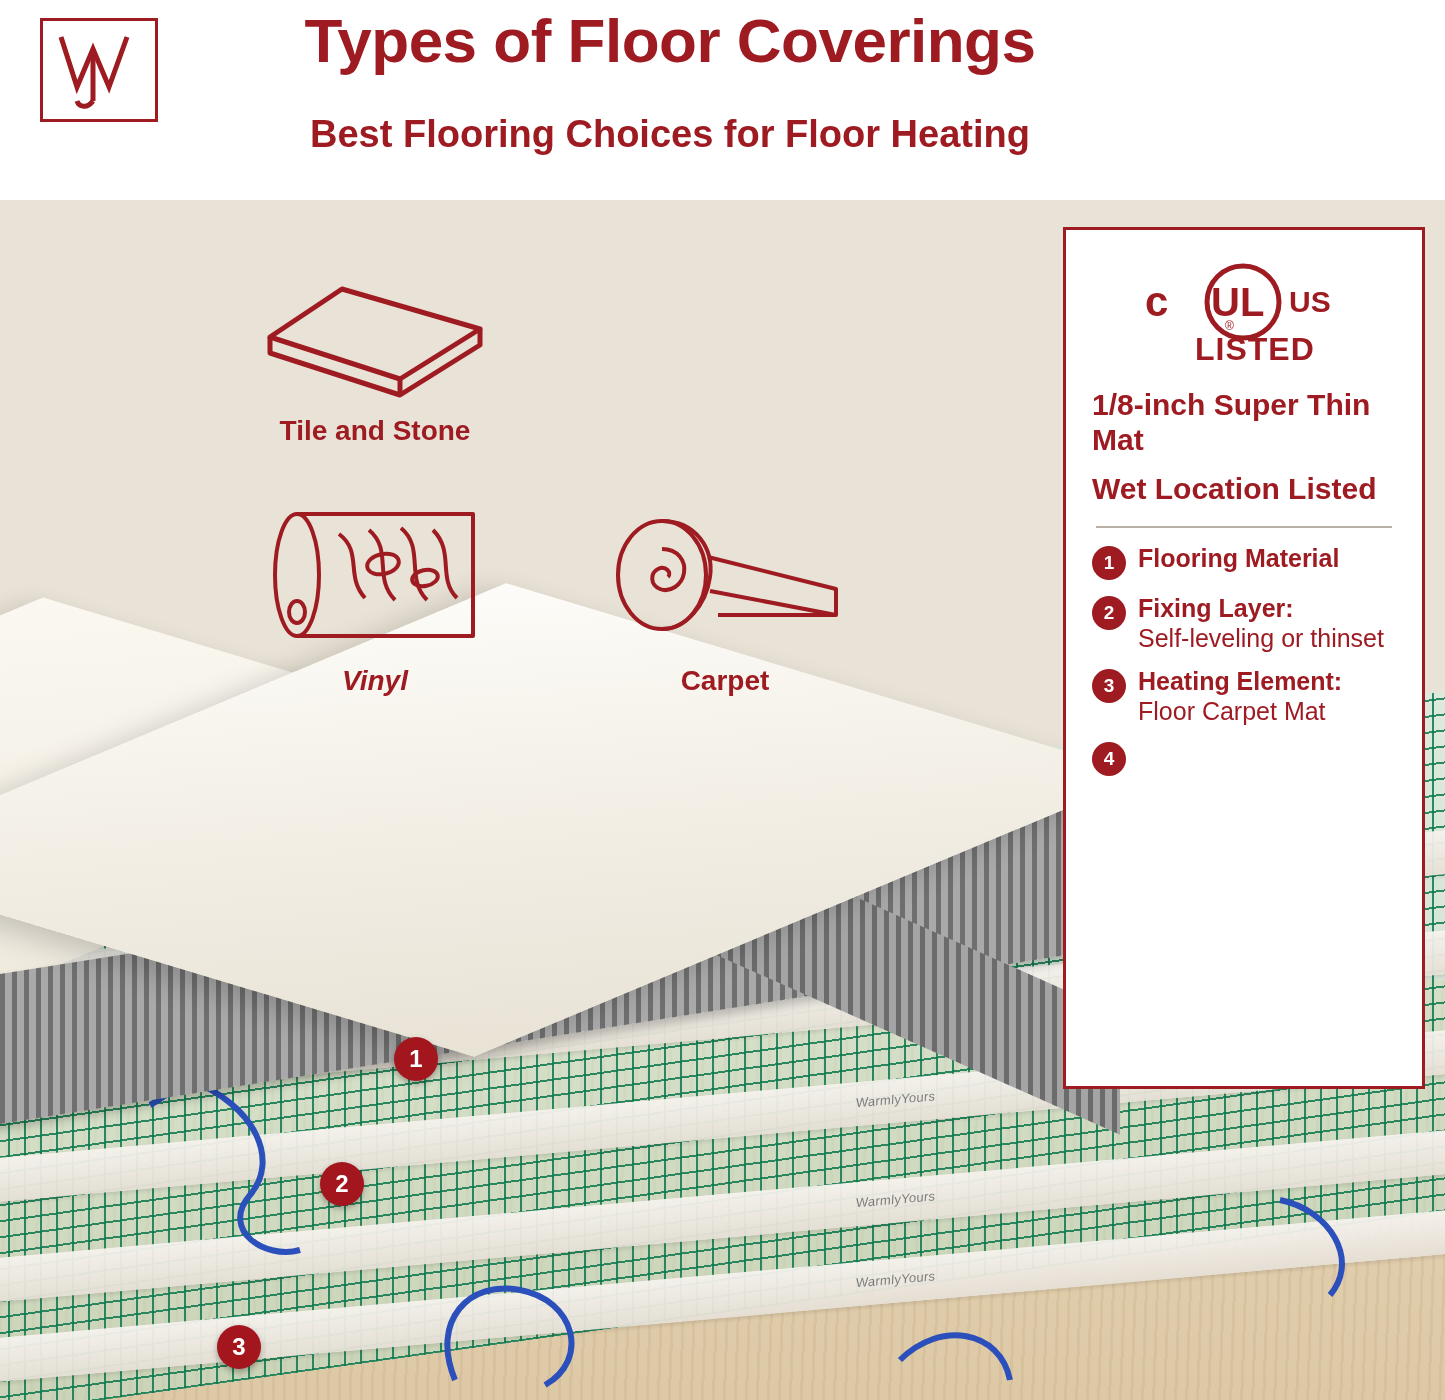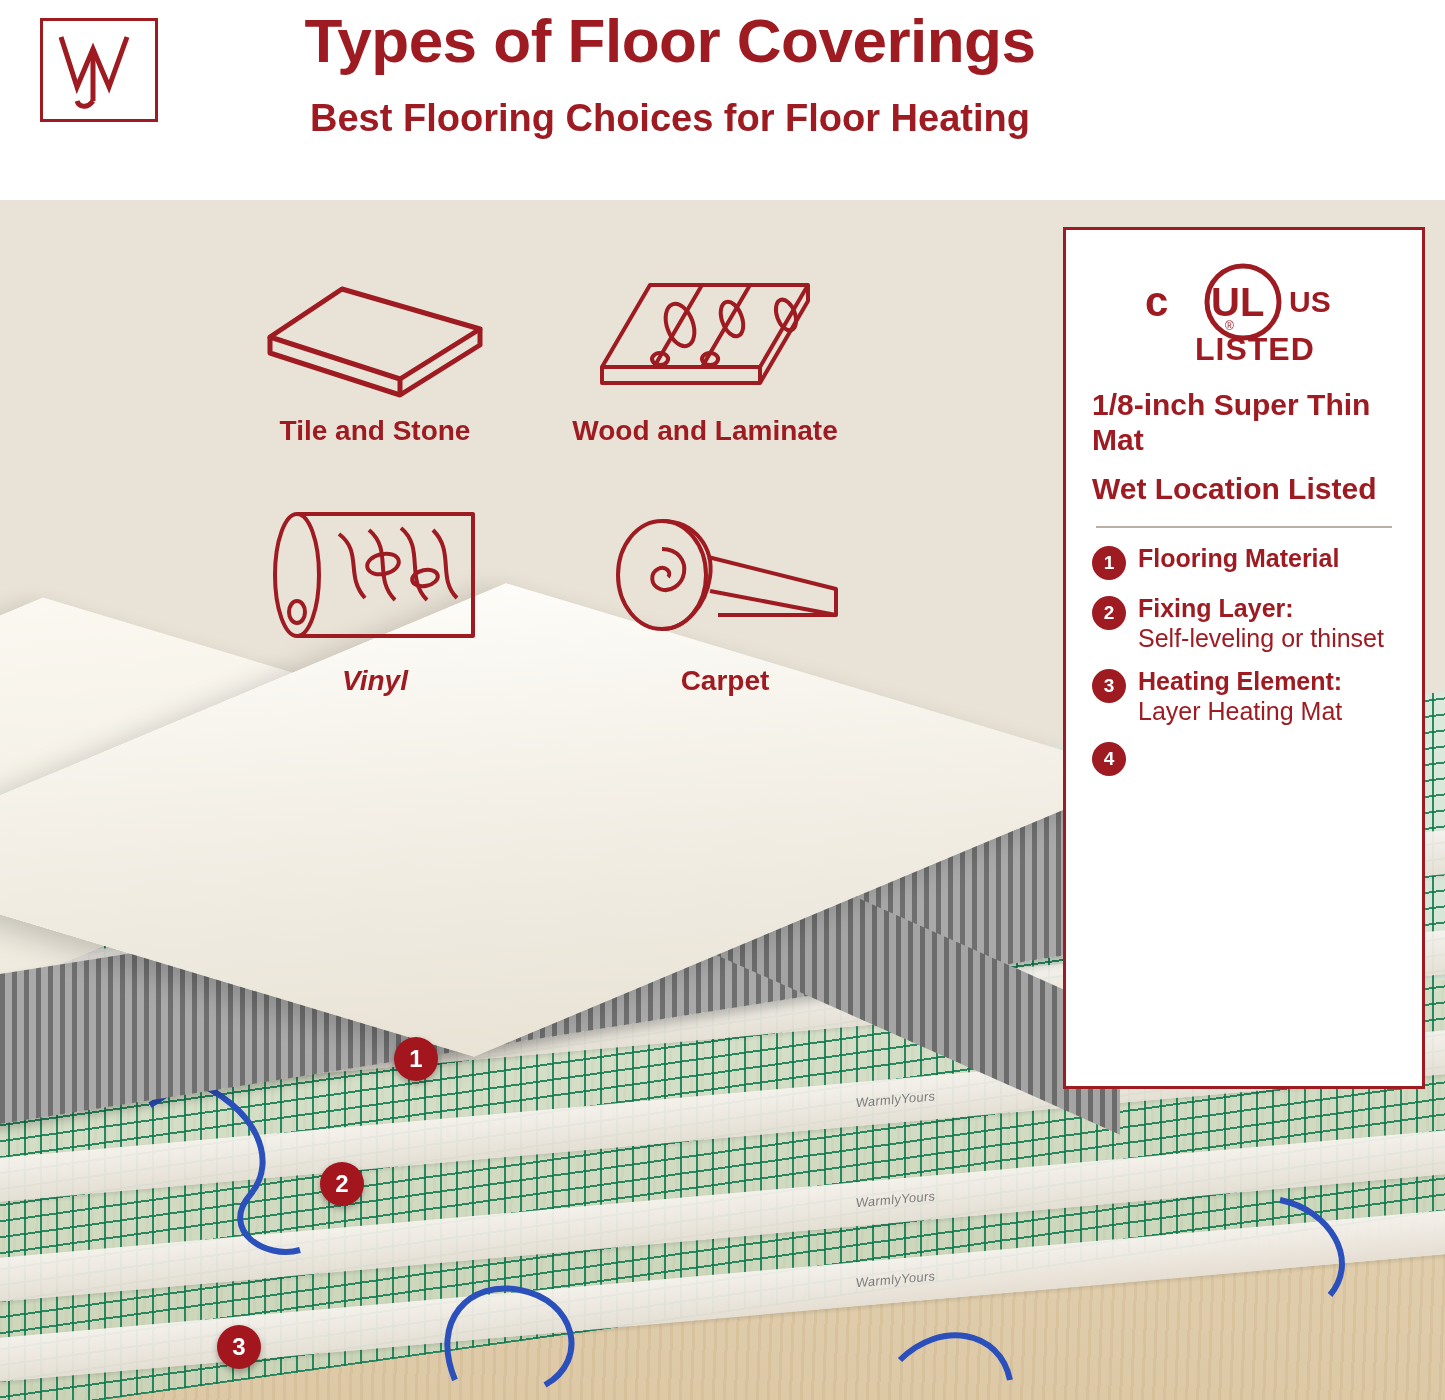--- a/index.html
+++ b/index.html
@@ -37,21 +37,21 @@
     width: 1000px;
     text-align: center;
     font-size: 62px;
     font-weight: bold;
     letter-spacing: -0.5px;
     color: #9e1b22;
     line-height: 1.05;
   }
   #subtitle {
     position: absolute;
-    left: 170px; top: 98px;
+    left: 170px; top: 114px;
     width: 1000px;
     text-align: center;
     font-size: 38px;
     font-weight: bold;
     color: #9e1b22;
     line-height: 1.1;
   }
 
   
   #photo {
@@ -289,35 +289,20 @@
     <svg width="230" height="130" viewBox="0 0 230 130">
       <g fill="none" stroke="#9e1b22" stroke-width="5" stroke-linejoin="round">
         <path d="M82 14 L220 54 L140 104 L10 62 Z"></path>
         <path d="M10 62 L10 78 L140 120 L220 70 L220 54"></path>
         <path d="M140 104 L140 120"></path>
       </g>
     </svg>
     <div class="icon-label">Tile and Stone</div>
   </div>
 
-  <div class="icon-cell" style="left:330px; top:20px; width:330px;">
-    <svg width="230" height="130" viewBox="0 0 230 130">
-      <g fill="none" stroke="#9e1b22" stroke-width="4" stroke-linejoin="round">
-        <path d="M60 10 L218 10 L170 92 L12 92 Z"></path>
-        <path d="M12 92 L12 108 L170 108 L218 26 L218 10"></path>
-        <path d="M170 92 L170 108"></path>
-        <path d="M112 10 L64 92 M160 10 L112 92"></path>
-        <ellipse cx="90" cy="50" rx="13" ry="22" transform="rotate(-20 90 50)"></ellipse>
-        <ellipse cx="142" cy="44" rx="10" ry="18" transform="rotate(-20 142 44)"></ellipse>
-        <ellipse cx="196" cy="40" rx="9" ry="16" transform="rotate(-20 196 40)"></ellipse>
-        <path d="M70 78 a8 6 0 1 0 0.1 0 M120 78 a8 6 0 1 0 0.1 0"></path>
-      </g>
-    </svg>
-    <div class="icon-label">Wood and Laminate</div>
-  </div>
 
   <div class="icon-cell" style="left:40px; top:245px; width:250px;font-style:italic;">
     <svg width="220" height="155" viewBox="0 0 220 155">
       <g fill="none" stroke="#9e1b22" stroke-width="4" stroke-linejoin="round">
         <path d="M32 14 L208 14 L208 136 L32 136"></path>
         <ellipse cx="32" cy="75" rx="22" ry="61"></ellipse>
         <ellipse cx="32" cy="112" rx="8" ry="11"></ellipse>
         <path d="M74 34 C98 52 80 76 100 98 M104 30 C128 50 108 78 130 100
                  M136 28 C160 48 140 78 162 100 M168 30 C190 52 172 78 192 98"></path>
         <ellipse cx="118" cy="64" rx="16" ry="10" transform="rotate(-12 118 64)"></ellipse>
@@ -371,20 +356,20 @@
     <div class="leg-text">
       <b>Fixing Layer:</b><br>
       <span class="sub">Self-leveling or thinset</span>
     </div>
   </div>
 
   <div class="leg-item">
     <div class="badge">3</div>
     <div class="leg-text">
       <b>Heating Element:</b><br>
-      <span class="sub">Layer Heating Mat</span>
+      <span class="sub">Floor Carpet Mat</span>
     </div>
   </div>
 
   <div class="leg-item">
     <div class="badge">4</div>
   </div>
 </div>
 
 </body></html>

